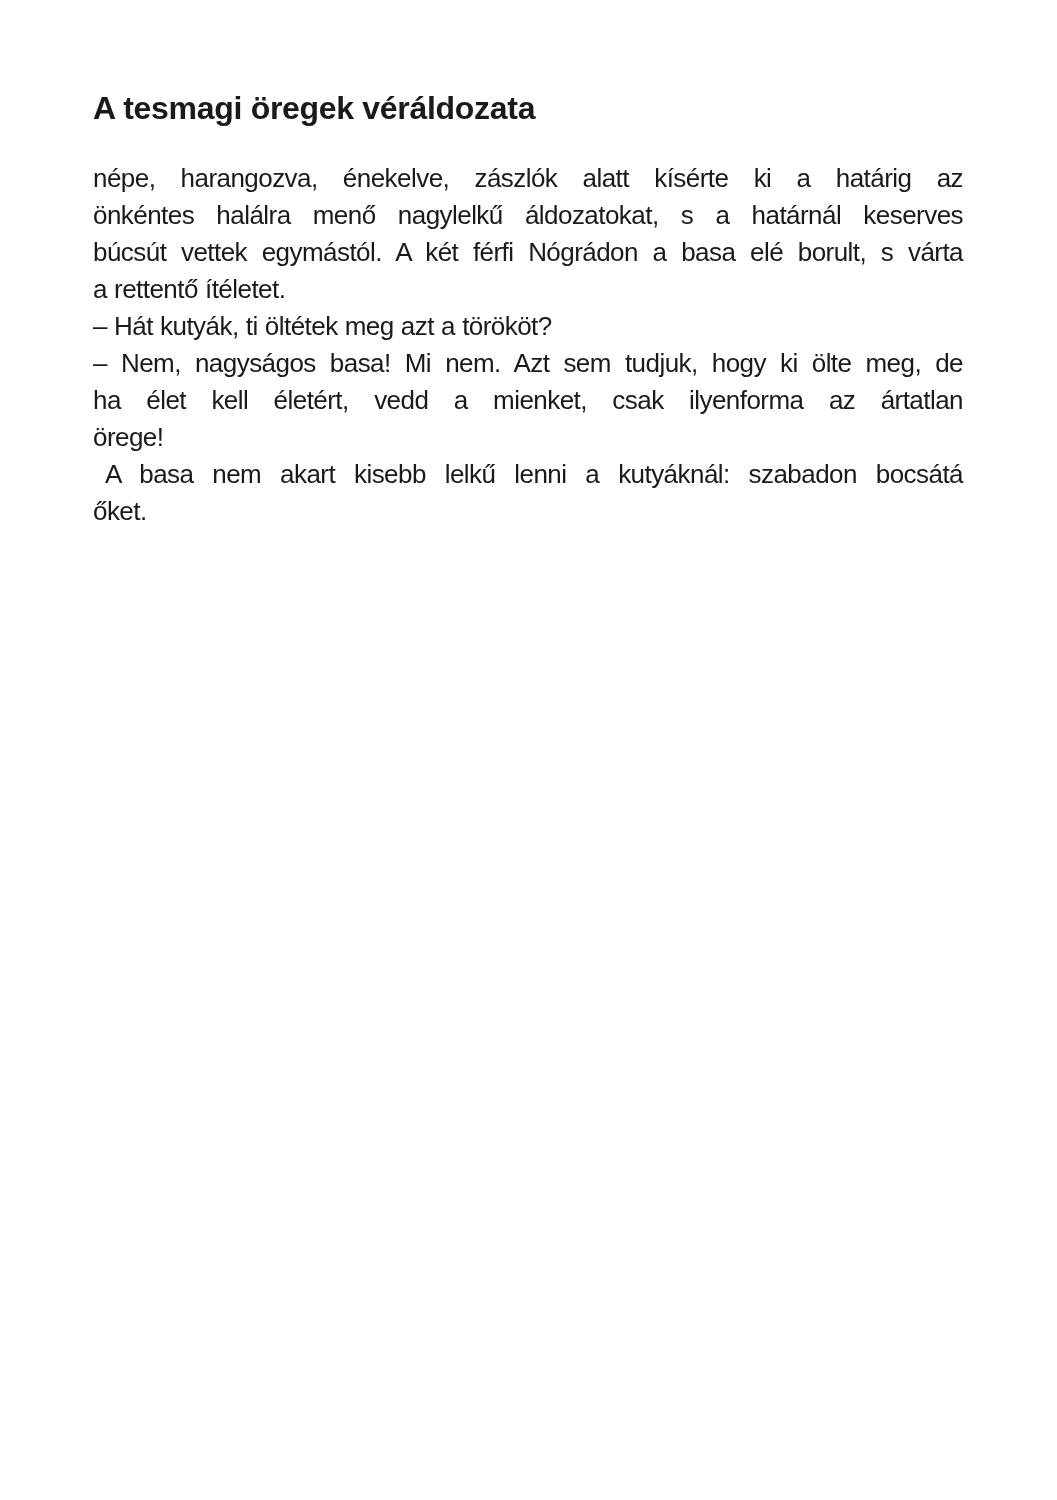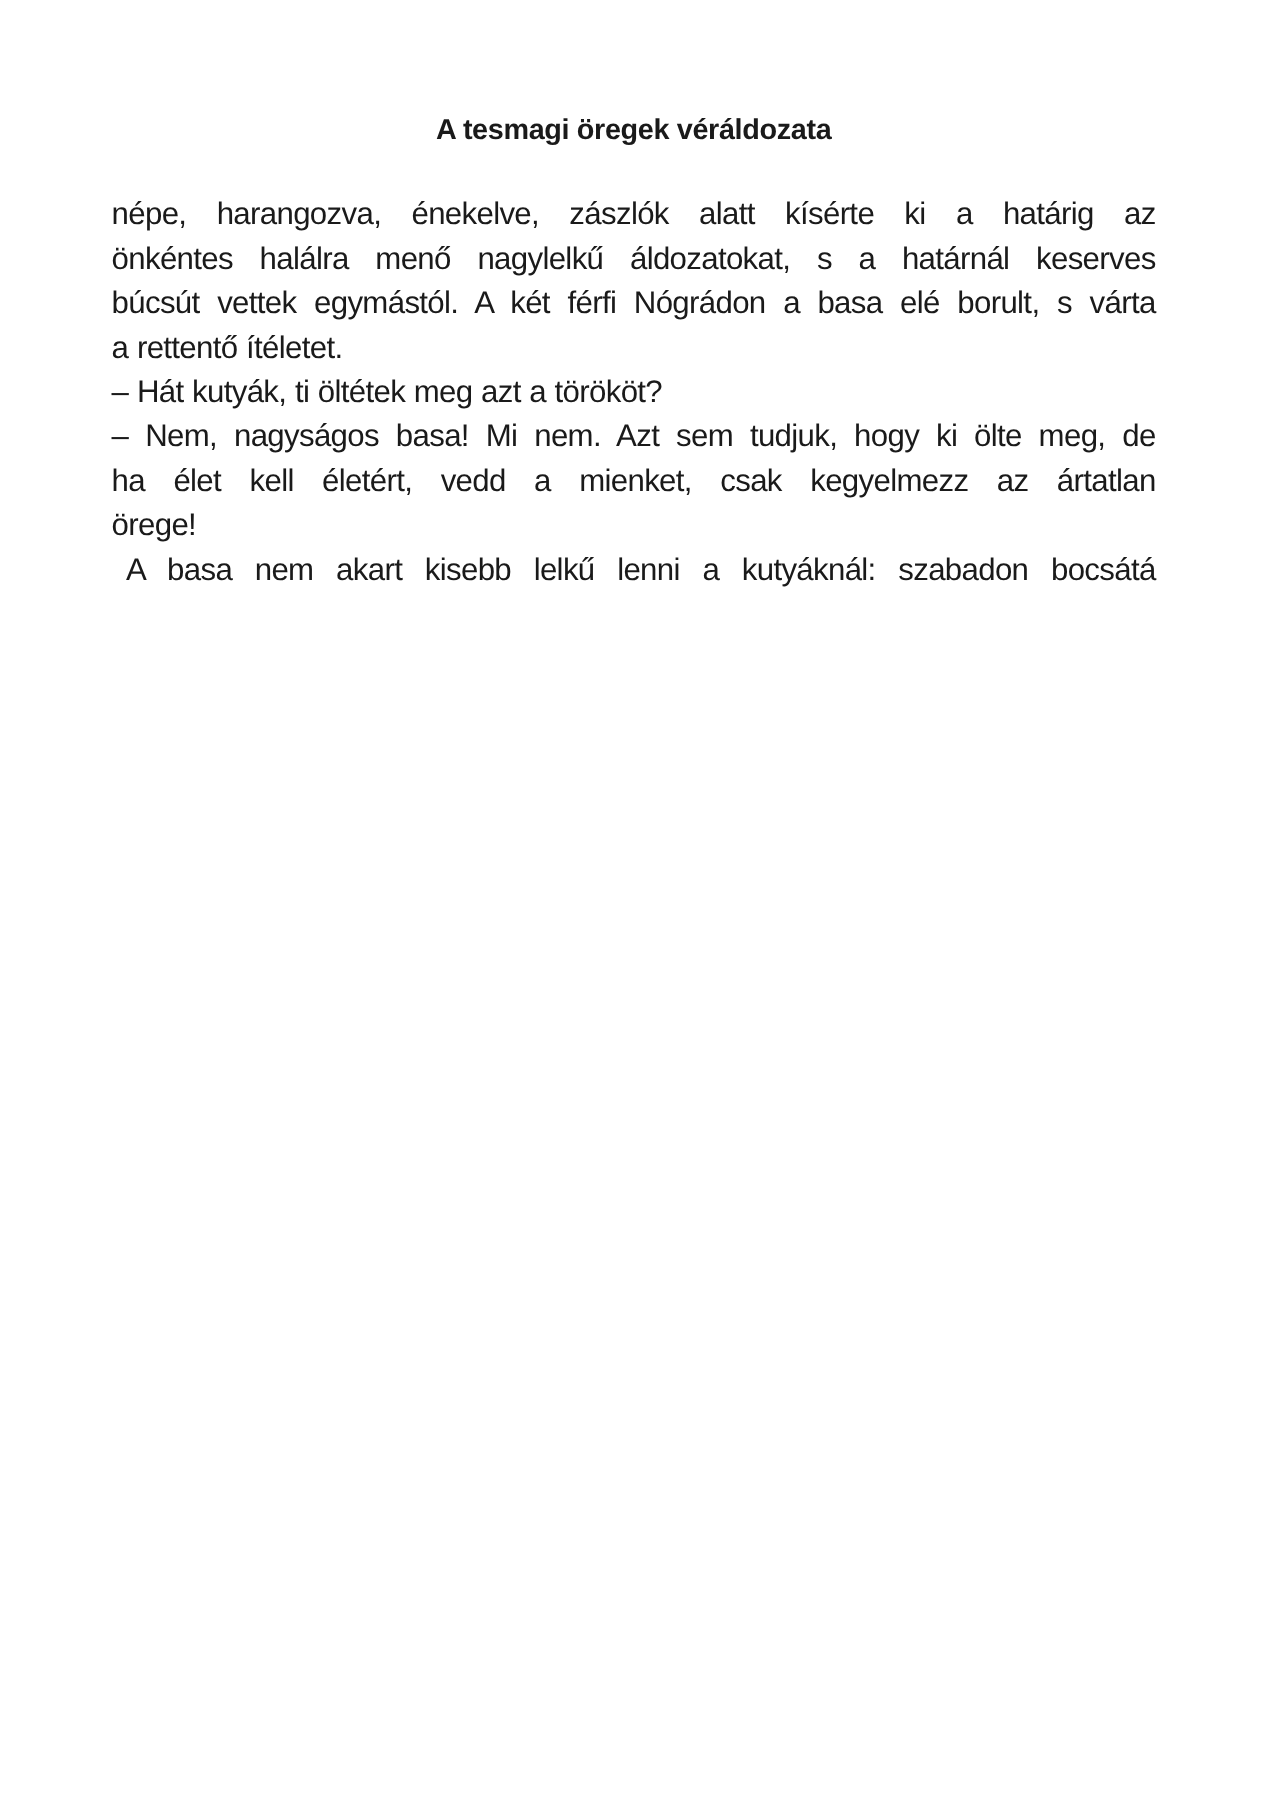--- a/index.html
+++ b/index.html
@@ -15,25 +15,25 @@
     color: #1a1a1a;
     overflow: hidden;
   }
   .text-col {
     position: absolute;
     left: 93px;
     top: 90px;
     width: 870px;
   }
   .doc-title {
-    font-size: 24px;
+    font-size: 32px;
     font-weight: bold;
     line-height: 37px;
     letter-spacing: -0.3px;
-    text-align: center;
+    text-align: left;
     margin: 0 0 33px 0;
   }
   .para {
     margin: 0;
     padding: 0;
   }
   .line {
     font-size: 26px;
     line-height: 37px;
     letter-spacing: -0.55px;
@@ -65,21 +65,22 @@
     <div class="line just">búcsút vettek egymástól. A két férfi Nógrádon a basa elé borult, s várta</div>
     <div class="line left">a rettentő ítéletet.</div>
   </div>
 
   <div class="para">
     <div class="line left">– Hát kutyák, ti öltétek meg azt a törököt?</div>
   </div>
 
   <div class="para">
     <div class="line just">– Nem, nagyságos basa! Mi nem. Azt sem tudjuk, hogy ki ölte meg, de</div>
-    <div class="line just">ha élet kell életért, vedd a mienket, csak kegyelmezz az ártatlan</div>
+    <div class="line just">ha élet kell életért, vedd a mienket, csak ilyenforma az ártatlan</div>
     <div class="line left">örege!</div>
   </div>
 
   <div class="para">
     <div class="line just indent">A basa nem akart kisebb lelkű lenni a kutyáknál: szabadon bocsátá</div>
+    <div class="line left">őket.</div>
   </div>
 
 </div>
 
 </body></html>

